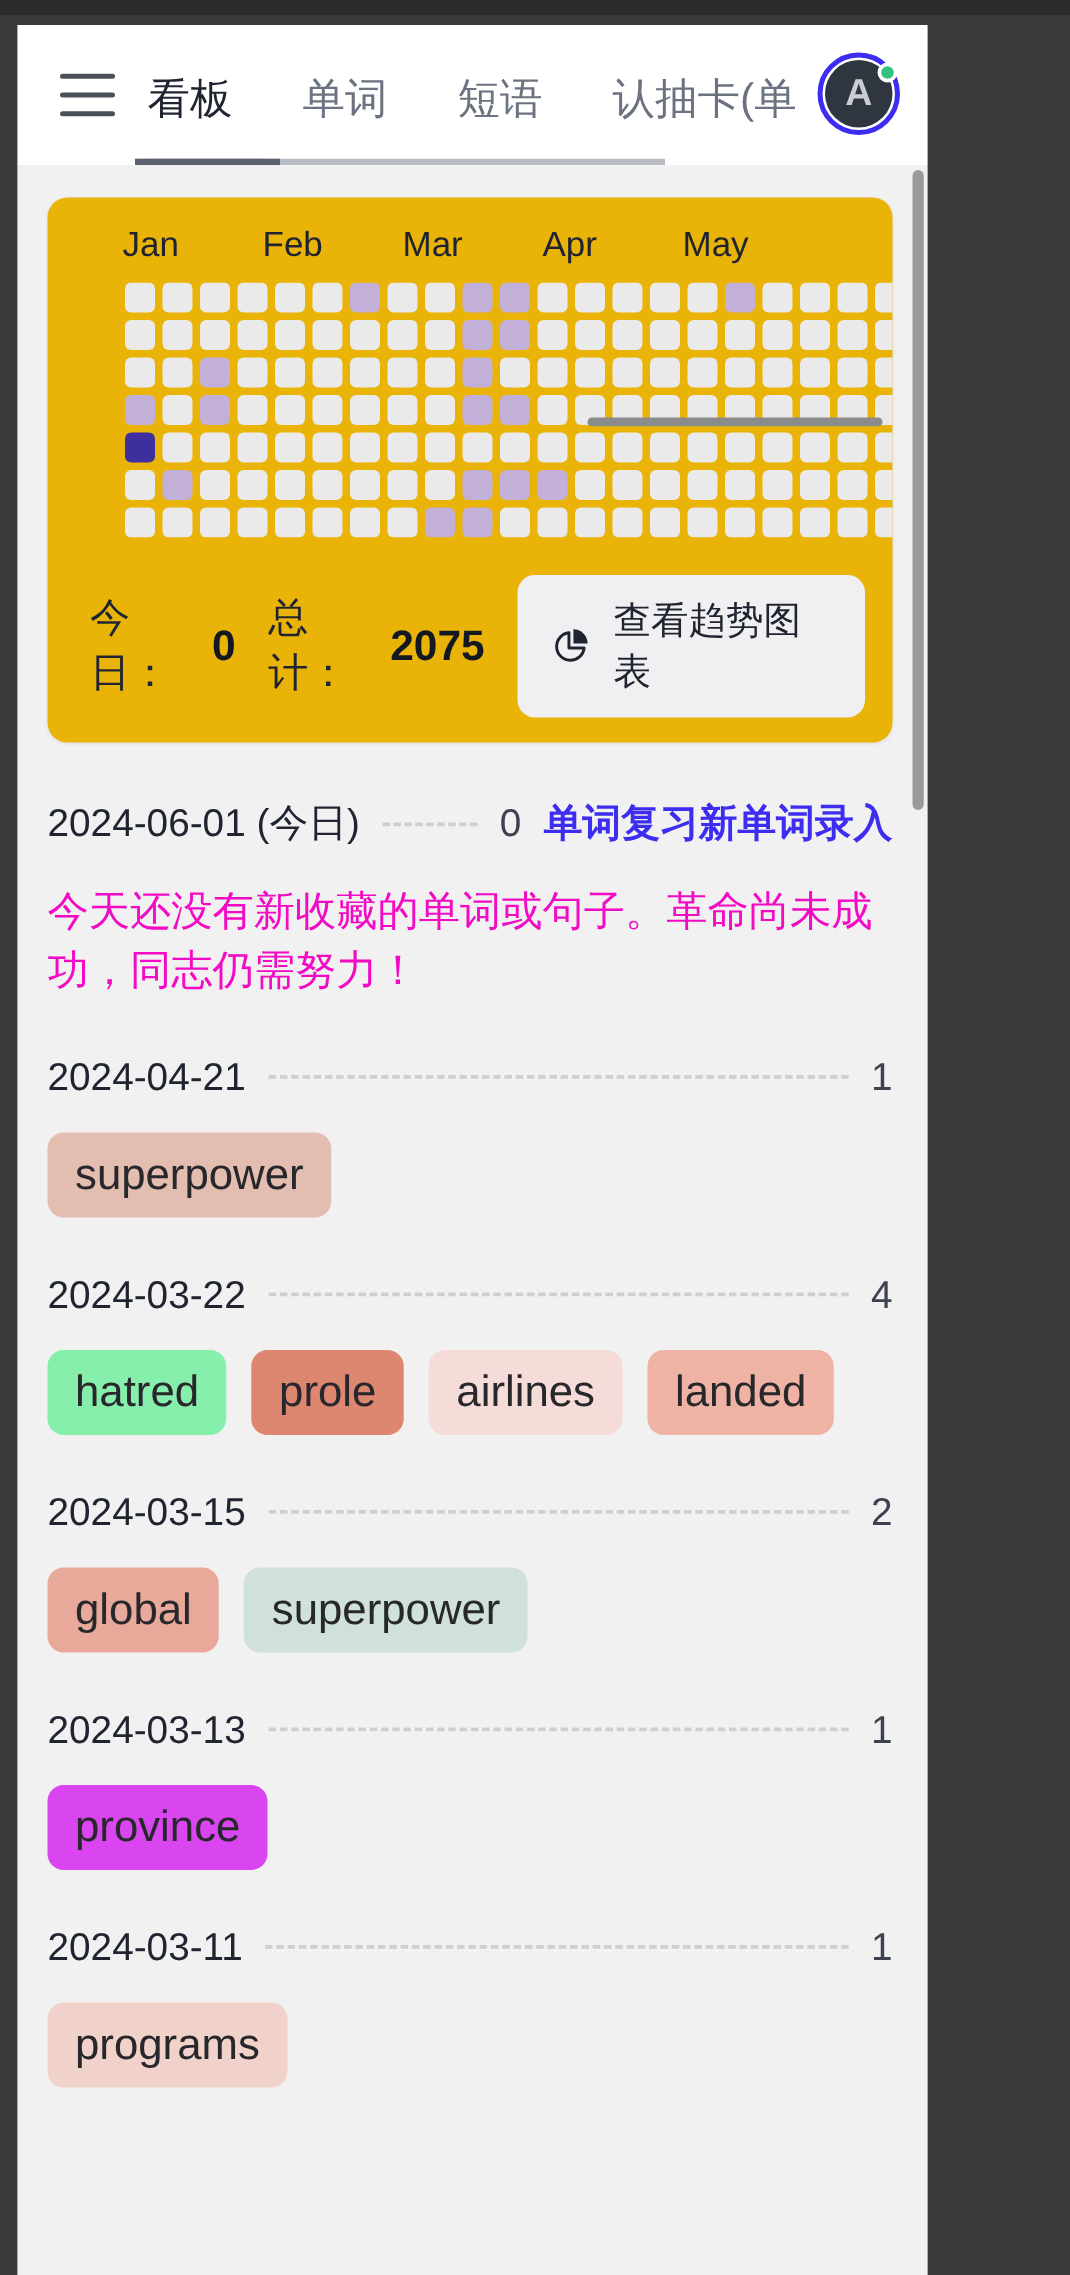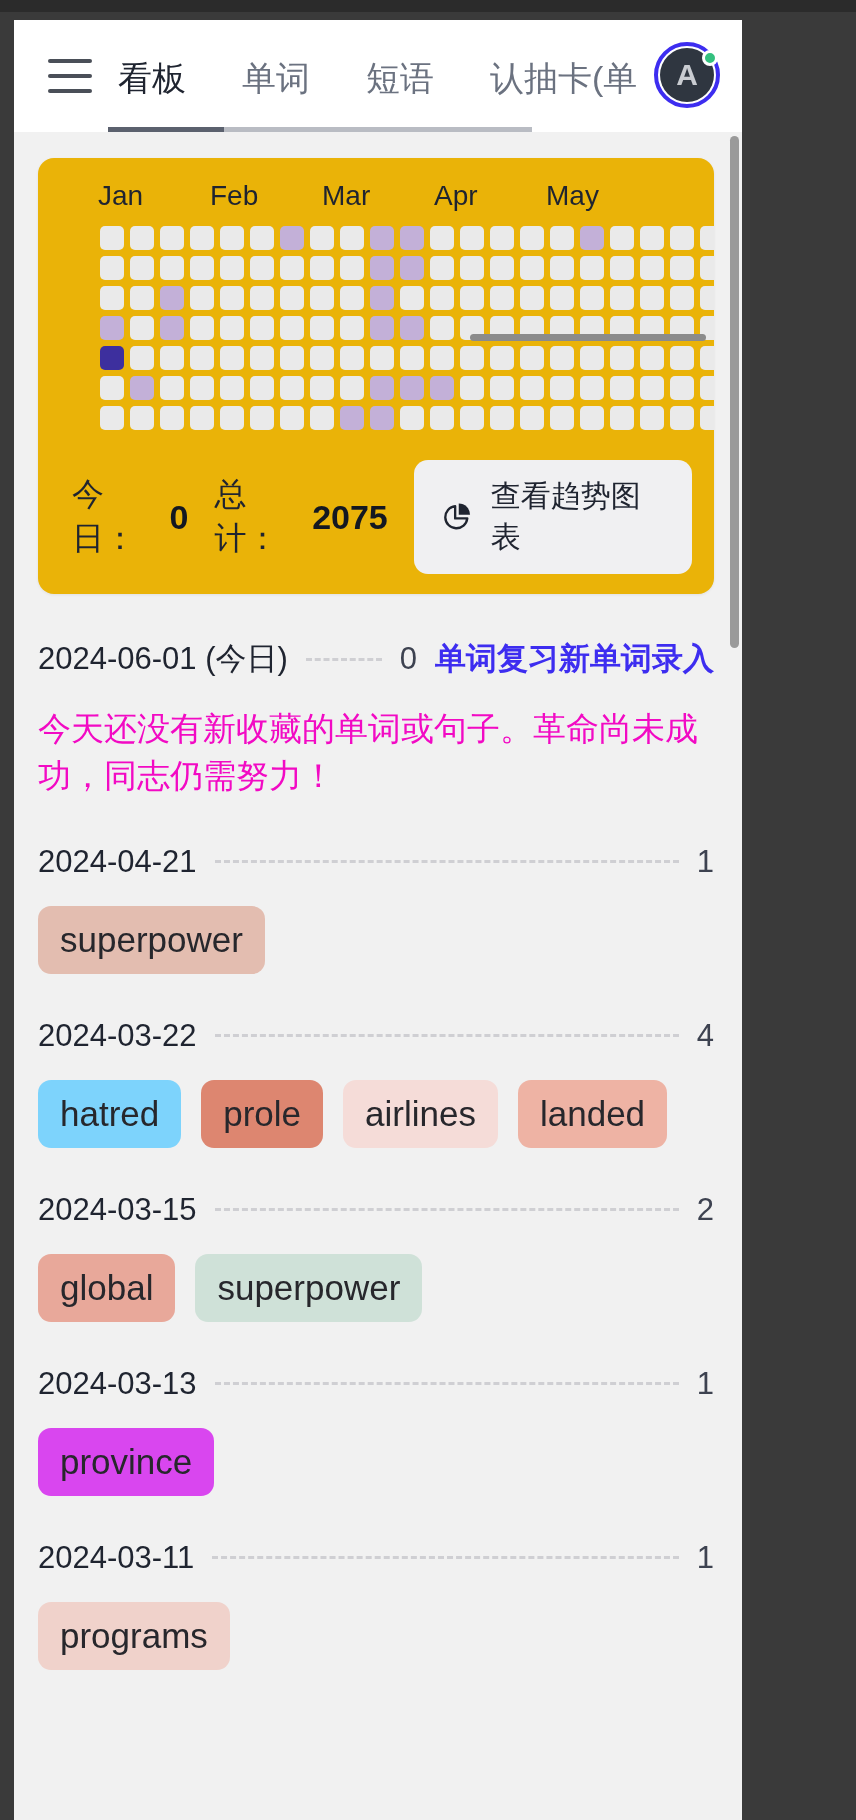--- a/index.html
+++ b/index.html
@@ -465,21 +465,21 @@
           </div>
           <div class="tags">
             <span class="tag" style="background: rgb(227, 189, 176);">superpower</span>
           </div>
           <div class="daterow">
             <span class="date">2024-03-22</span>
             <span class="dash"></span>
             <span class="count">4</span>
           </div>
           <div class="tags">
-            <span class="tag" style="background: #7dd3fc;">hatred</span>
+            <span class="tag" style="background: #86efac;">hatred</span>
             <span class="tag" style="background: rgb(221, 134, 112);">prole</span>
             <span class="tag" style="background: rgb(245, 220, 216);">airlines</span>
             <span class="tag" style="background: rgb(238, 179, 164);">landed</span>
           </div>
           <div class="daterow">
             <span class="date">2024-03-15</span>
             <span class="dash"></span>
             <span class="count">2</span>
           </div>
           <div class="tags">

